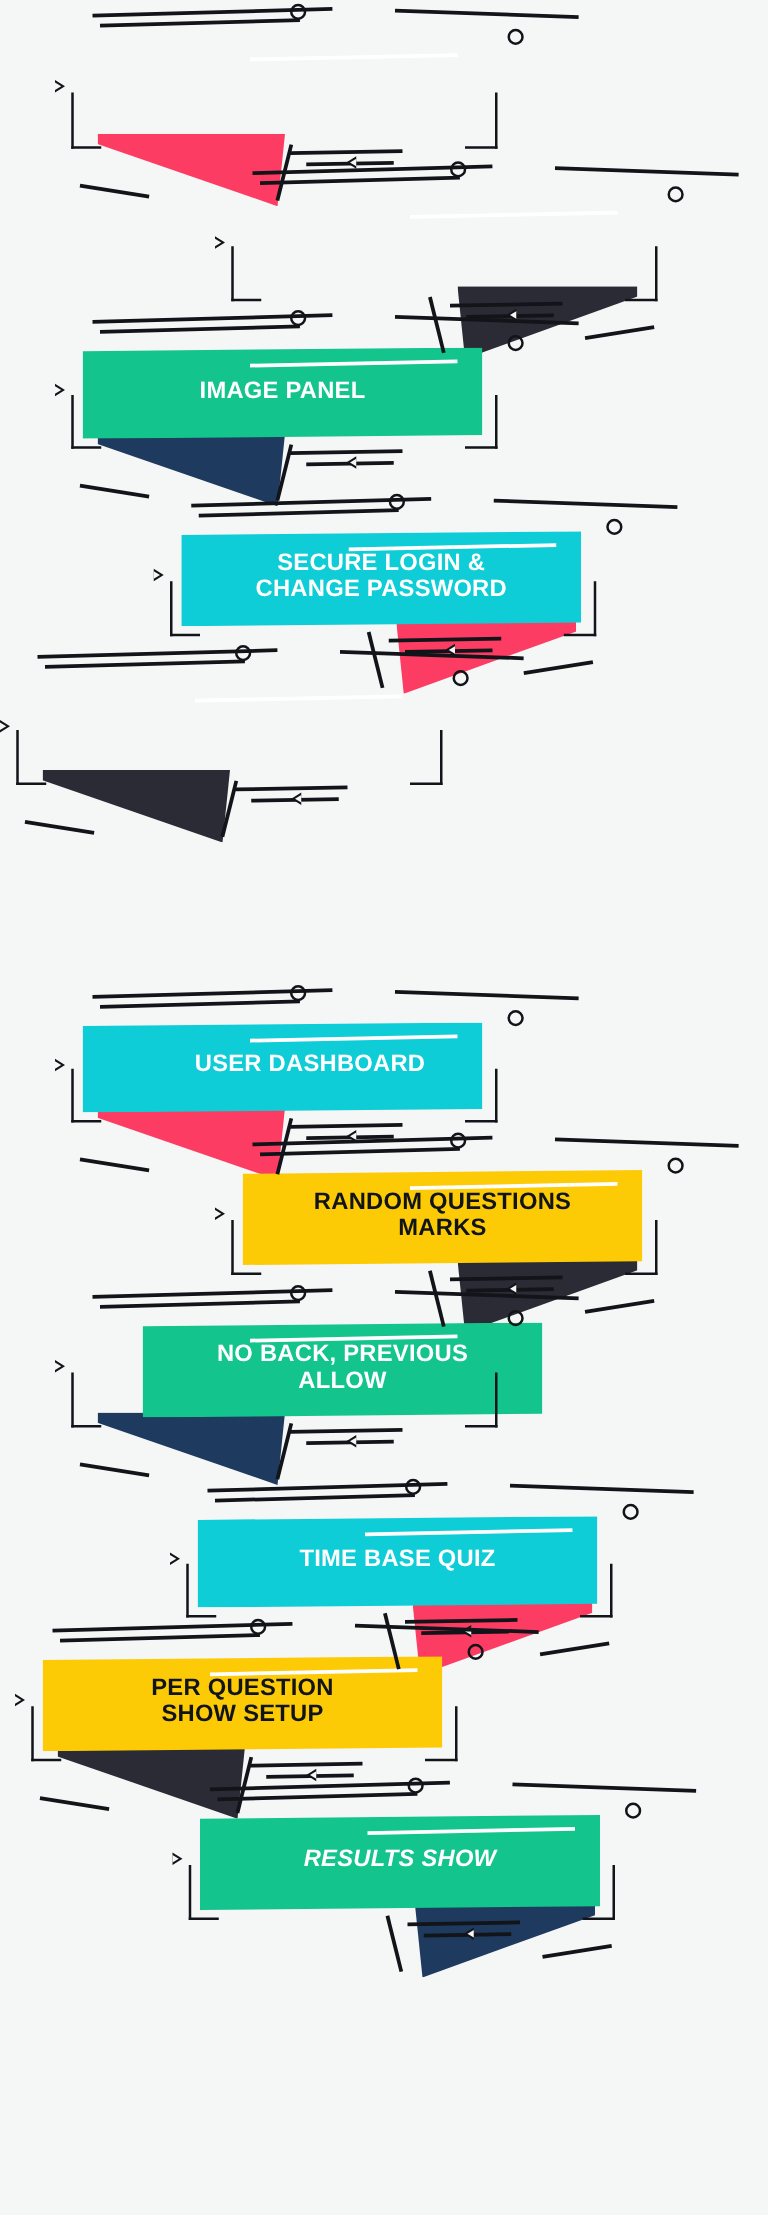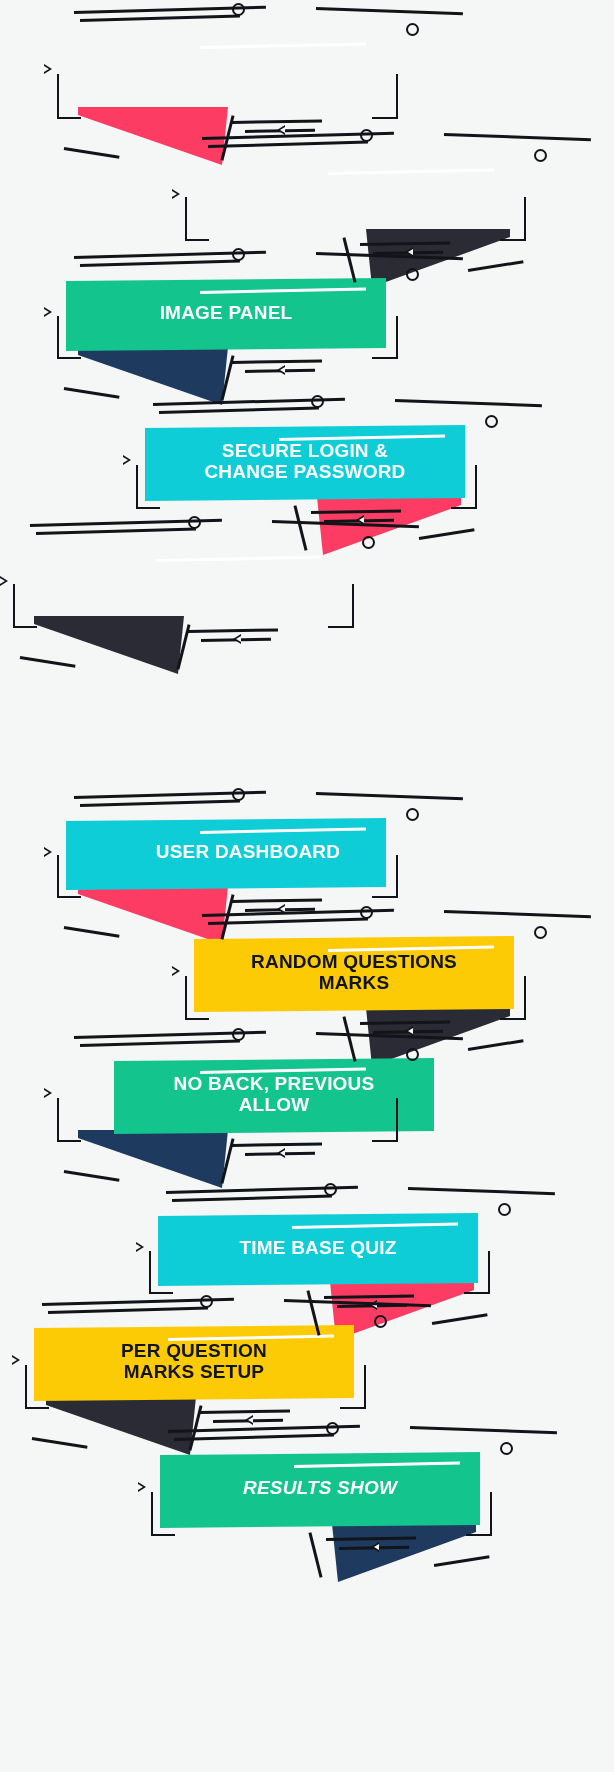--- a/index.html
+++ b/index.html
@@ -282,21 +282,21 @@
       <div class="tri l" style="left: 281.2px; top: 121px;"></div>
       <div class="brk bl" style="left: 61px; top: 71.96px; width: 22px; height: 40.88px;"></div>
       <div class="brk br" style="left: 376px; top: 71.96px; width: 24px; height: 40.88px;"></div>
       <div class="slash" style="left: 223.6px; top: 111px; width: 2.6px; height: 46px; transform: rotate(-14deg);"></div>
       <div class="rule" style="left: 344px; top: 143px; width: 56px; height: 2.6px; transform: rotate(-9deg);"></div>
     </div>
     <div class="banner" style="left: -36px; top: 1291px; width: 470px; height: 166px;">
       <div class="fold" style="left: 82px; top: 106px; width: 150px; height: 58px; background: rgb(43, 43, 53); clip-path: polygon(0% 0%, 100% 0%, 96% 100%, 0% 14%);"></div>
       <div class="plate" style="left: 70px; top: 34px; width: 320px; height: 76px; background: rgb(253, 203, 6); clip-path: polygon(0% 4%, 100% 0%, 100% 96%, 0% 100%); z-index: 3;">
         <div class="label" style="color: rgb(17, 20, 24); font-size: 19px;">PER QUESTION
-MARKS SETUP</div>
+SHOW SETUP</div>
       </div>
       <div class="hl" style="left: 204.4px; top: 47px; width: 166.4px; transform: rotate(-1.2deg);"></div>
       <div class="rule" style="left: 78px; top: 12px; width: 192px; height: 2.6px; transform: rotate(-1.6deg);"></div>
       <div class="rule" style="left: 84px; top: 20px; width: 160px; height: 2.6px; transform: rotate(-1.6deg);"></div>
       <div class="rule" style="left: 236.4px; top: 120px; width: 89.6px; height: 2.6px; transform: rotate(-1deg);"></div>
       <div class="rule" style="left: 249.2px; top: 129px; width: 70.4px; height: 2.6px; transform: rotate(-1deg);"></div>
       <div class="rule" style="left: 319.6px; top: 8px; width: 147.2px; height: 2.6px; transform: rotate(2deg);"></div>
       <div class="circ" style="left: 236.4px; top: 4px; width: 9px; height: 9px;"></div>
       <div class="circ" style="left: 410px; top: 24px; width: 9px; height: 9px;"></div>
       <div class="tri r" style="left: 48px; top: 64.4px;"></div>

